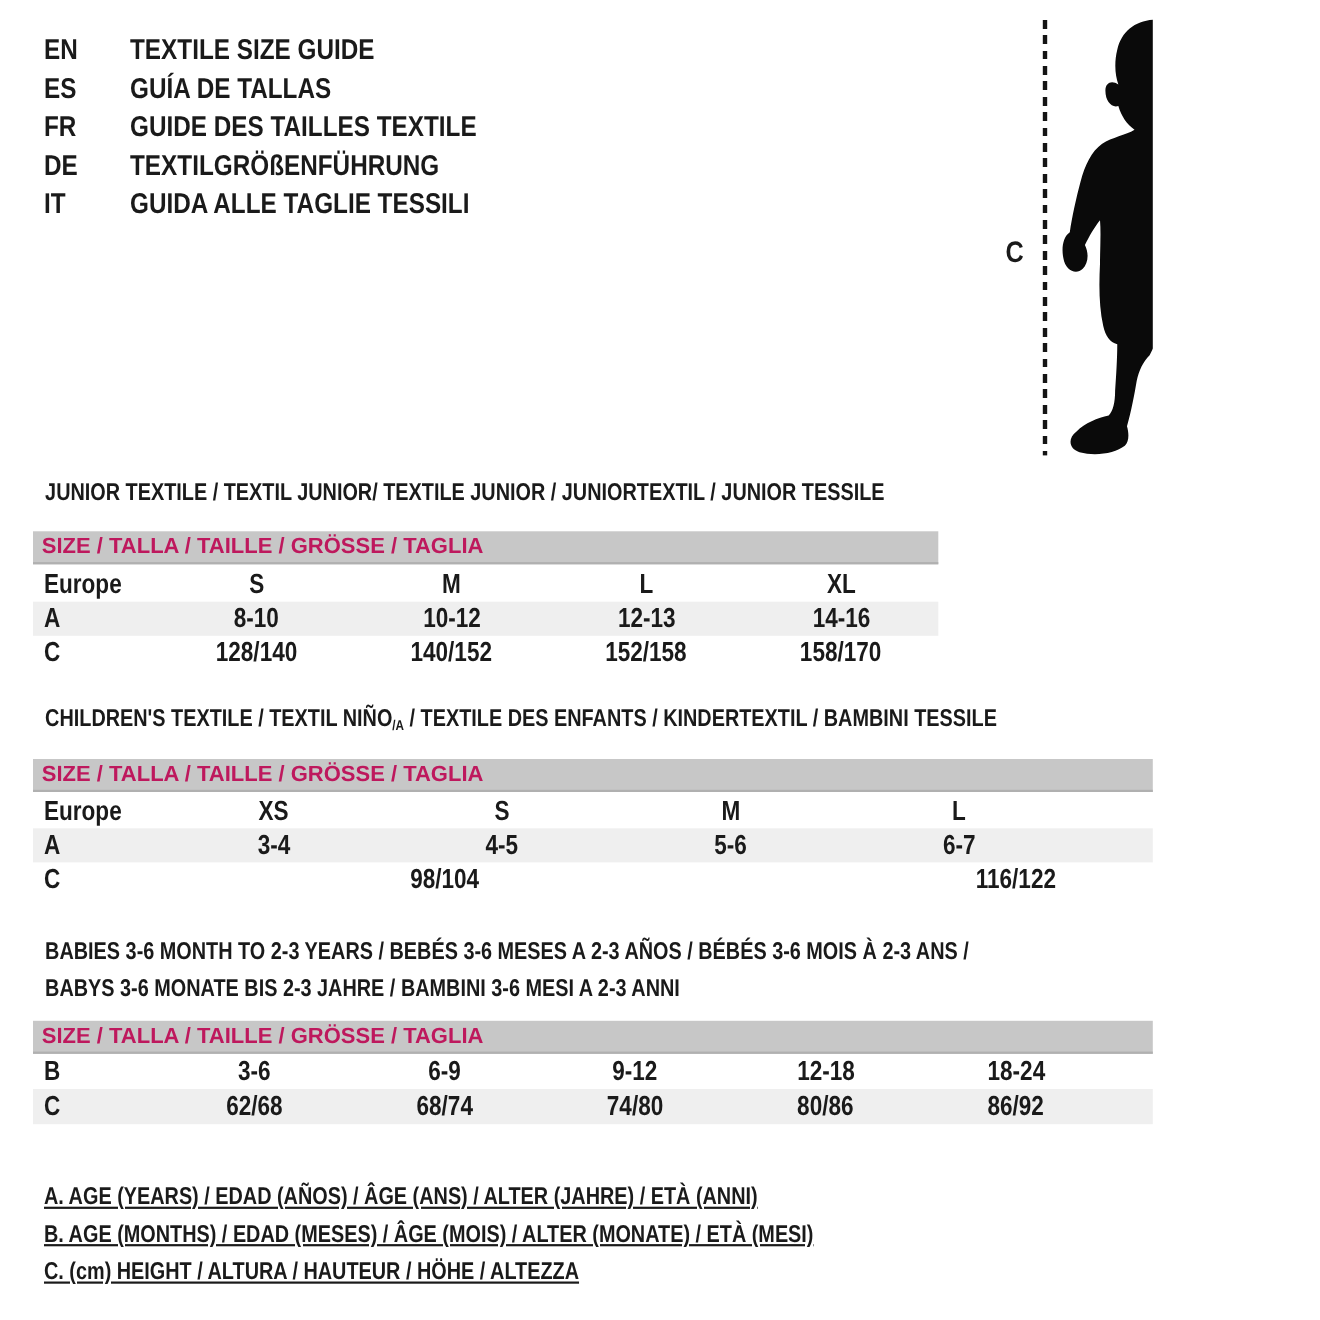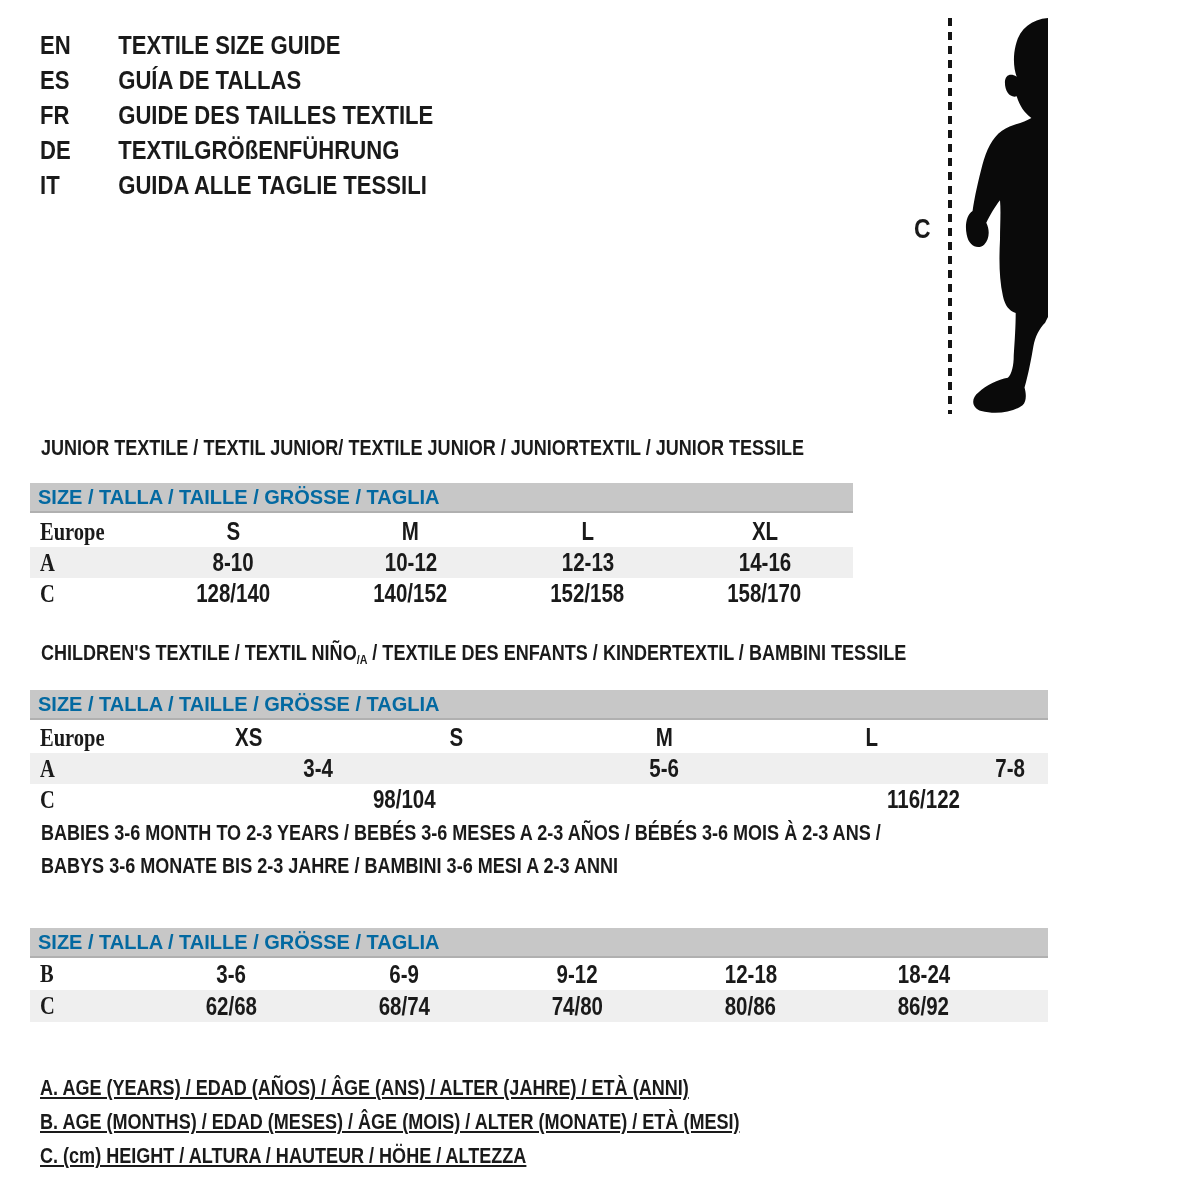--- a/index.html
+++ b/index.html
@@ -28,29 +28,29 @@
 
   
   .sec-title { position:absolute; left:41px; margin:0; font-size:22px; line-height:26px; }
   .sec-title .sub { font-size:13px; vertical-align:-4px; }
   .two-line div { line-height:33px; }
 
   
   .bar {
     position:absolute; left:30px; height:28px; line-height:28px;
     background:var(--bar,#c7c7c7); border-bottom:2px solid #b0b0b0;
-    padding-left:8px; box-sizing:content-box; font-size:20px; color:#0369a1;
+    padding-left:8px; box-sizing:content-box; font-size:20px; color:#be185d;
   }
   .sliver { position:absolute; left:1195px; width:5px; height:30px; background:var(--bar,#c7c7c7); }
 
   
   .tbl { position:absolute; left:30px; font-size:25px; }
   .trow { display:flex; height:31px; line-height:31px; }
   .trow.shaded { background:var(--shaded_row,#efefef); }
-  .lcell { width:115px; padding-left:10px; box-sizing:border-box;font-family:Liberation Serif, serif; }
+  .lcell { width:115px; padding-left:10px; box-sizing:border-box; }
   .vcell { flex:1; text-align:center; }
   .sq { display:inline-block; transform:scaleX(0.82); }
   .lcell .sq { transform-origin:left center; }
   .vcell .sq { transform-origin:center center; }
 
   
   .footnotes { position:absolute; left:40px; top:1071px; font-size:22px;text-decoration:underline; }
   .footnotes div { line-height:34px; }
 </style>
 </head>
@@ -126,31 +126,33 @@
       <div class="lcell"><span class="sq">Europe</span></div>
       <div class="vcell"><span class="sq">XS</span></div>
       <div class="vcell"><span class="sq">S</span></div>
       <div class="vcell"><span class="sq">M</span></div>
       <div class="vcell"><span class="sq">L</span></div>
       <div class="vcell"><span class="sq">XL</span></div>
     </div>
     <div class="trow shaded">
       <div class="lcell"><span class="sq">A</span></div>
       <div class="vcell"><span class="sq">3-4</span></div>
+      <div class="vcell"><span class="sq">4-5</span></div>
       <div class="vcell"><span class="sq">5-6</span></div>
+      <div class="vcell"><span class="sq">6-7</span></div>
       <div class="vcell"><span class="sq">7-8</span></div>
     </div>
     <div class="trow">
       <div class="lcell"><span class="sq">C</span></div>
       <div class="vcell"><span class="sq">98/104</span></div>
       <div class="vcell"><span class="sq">116/122</span></div>
     </div>
   </div>
 
-  <div class="sec-title two-line" style="top:816px;">
+  <div class="sec-title two-line" style="top:848px;">
     <div class="cond">BABIES 3-6 MONTH TO 2-3 YEARS / BEBÉS 3-6 MESES A 2-3 AÑOS / BÉBÉS 3-6 MOIS À 2-3 ANS /</div>
     <div class="cond">BABYS 3-6 MONATE BIS 2-3 JAHRE / BAMBINI 3-6 MESI A 2-3 ANNI</div>
   </div>
   <div class="bar" style="top:928px; width:1145px;">
     <span class="cond">SIZE / TALLA / TAILLE / GRÖSSE / TAGLIA</span>
   </div>
   <div class="sliver" style="top:928px;"></div>
   <div class="tbl" style="top:958px; width:1153px;">
     <div class="trow" style="height:32px;line-height:32px;">
       <div class="lcell"><span class="sq">B</span></div>

